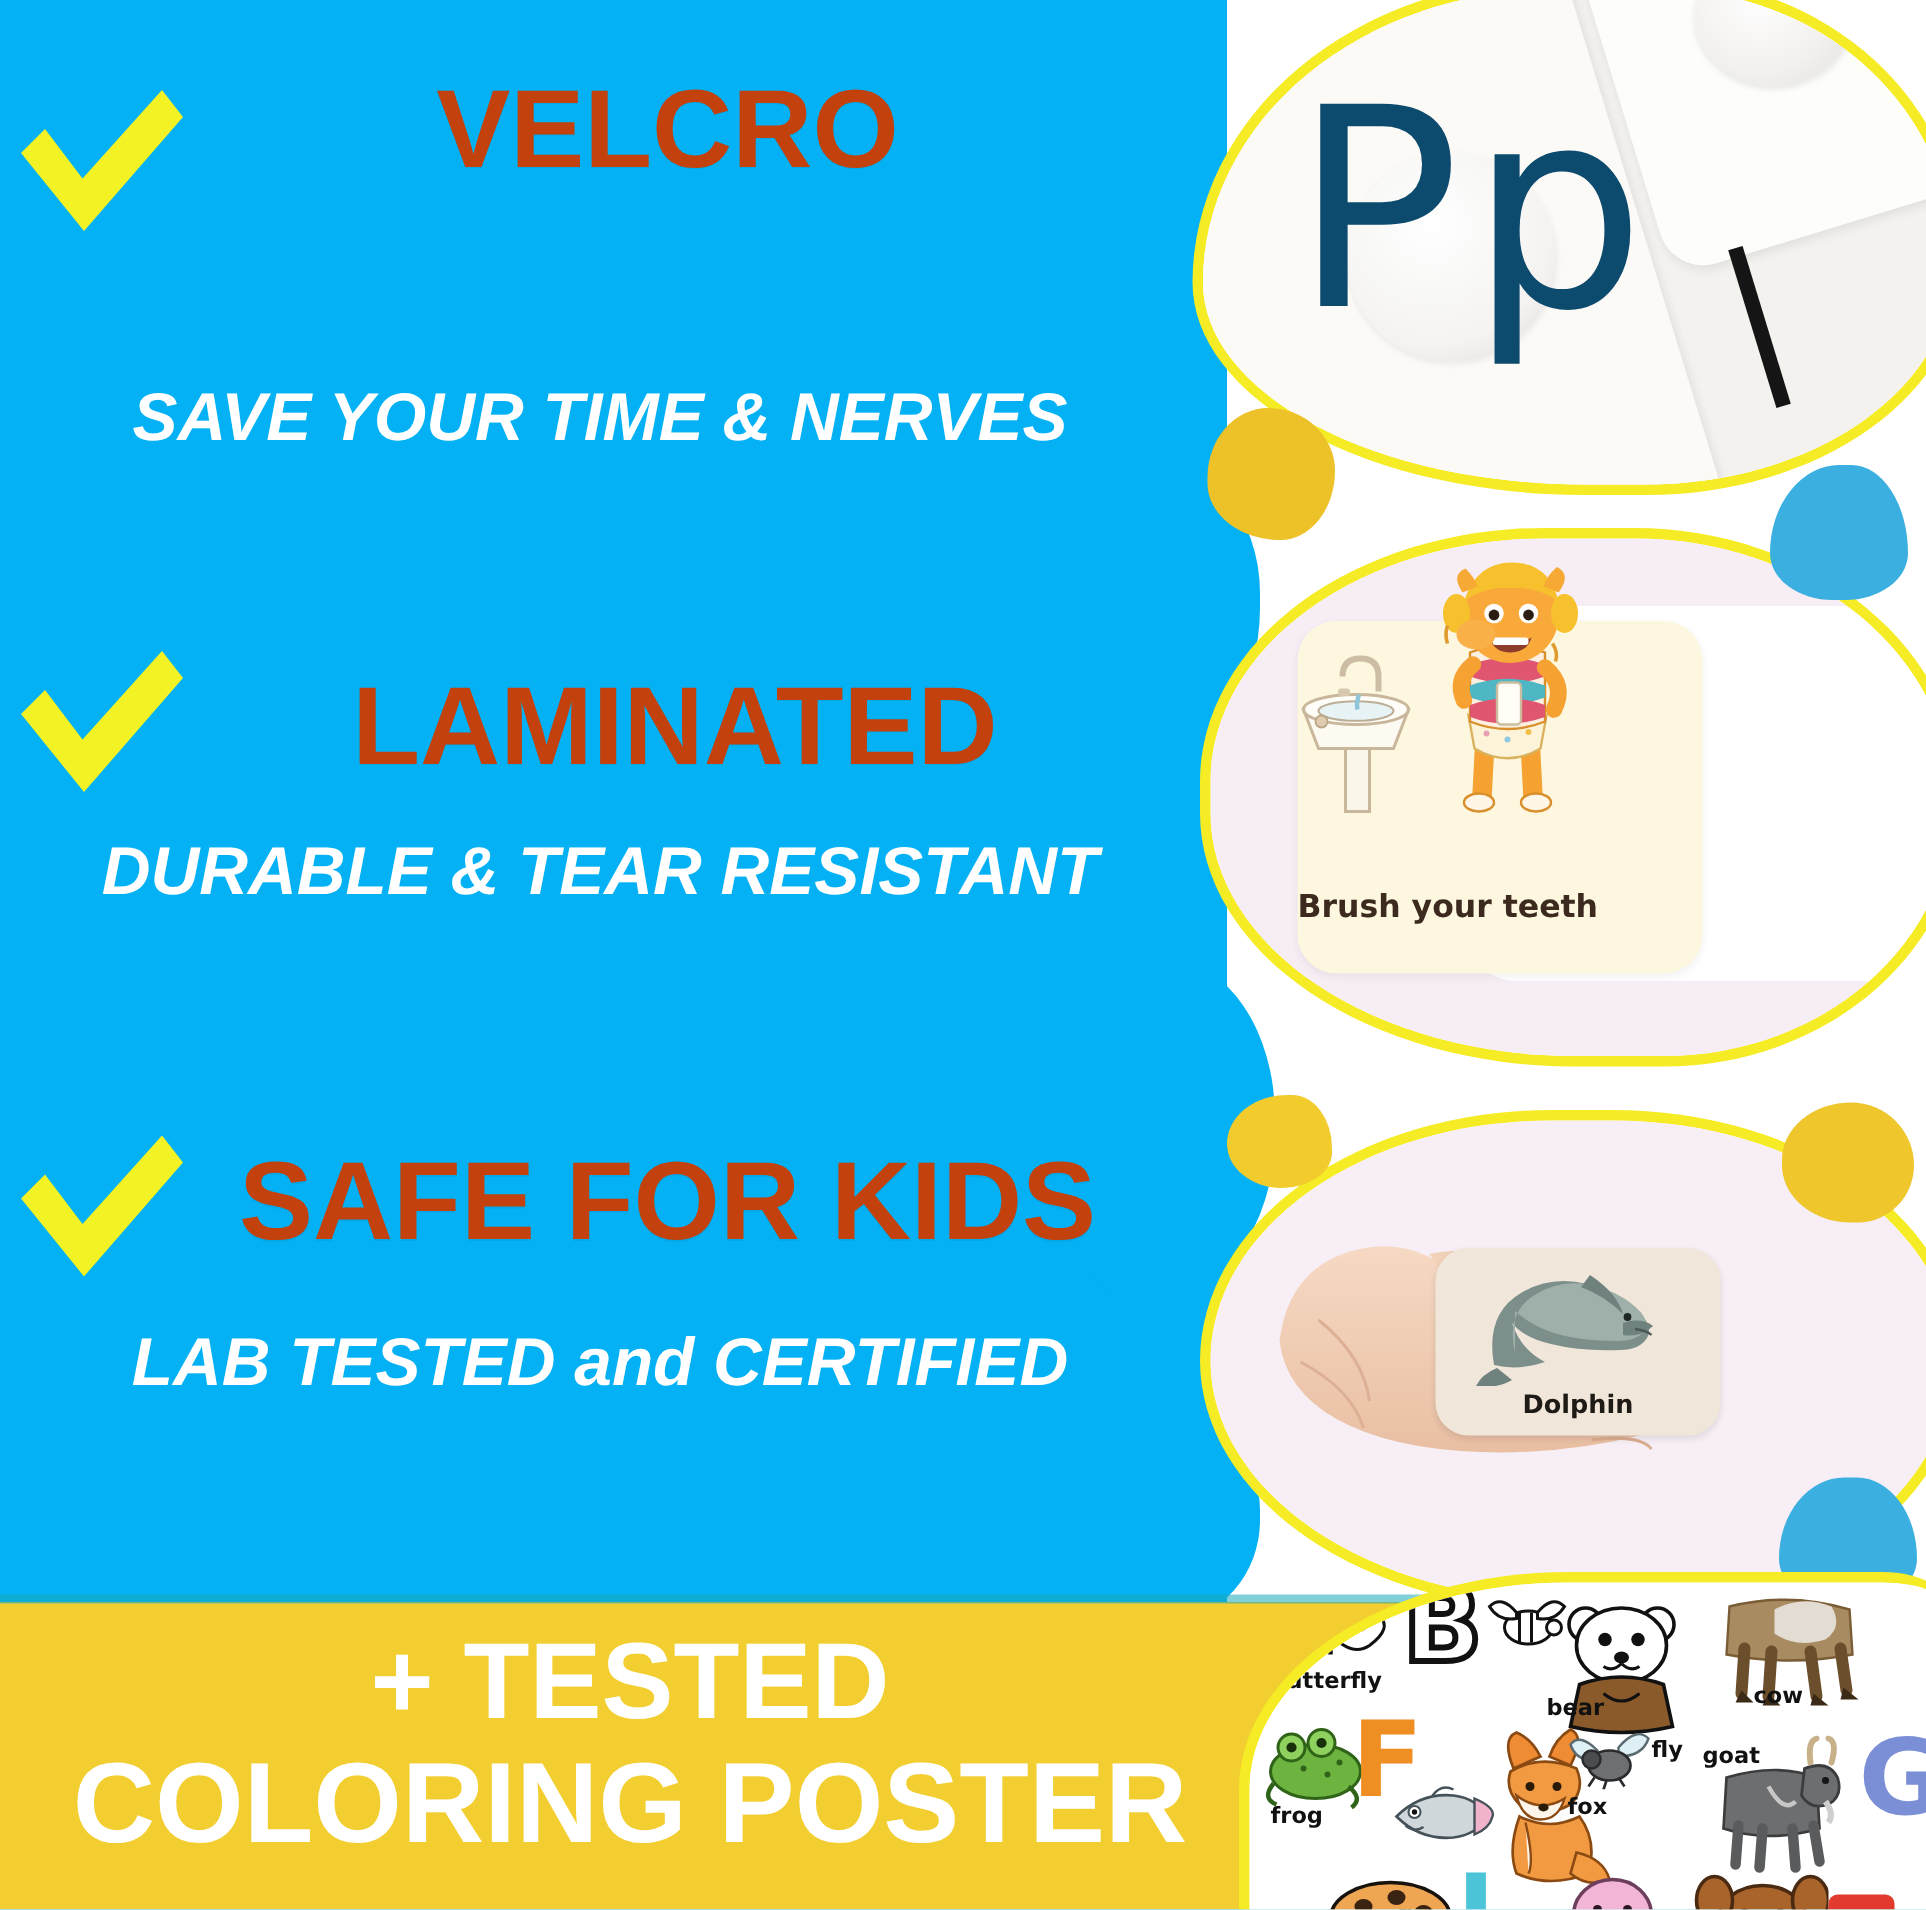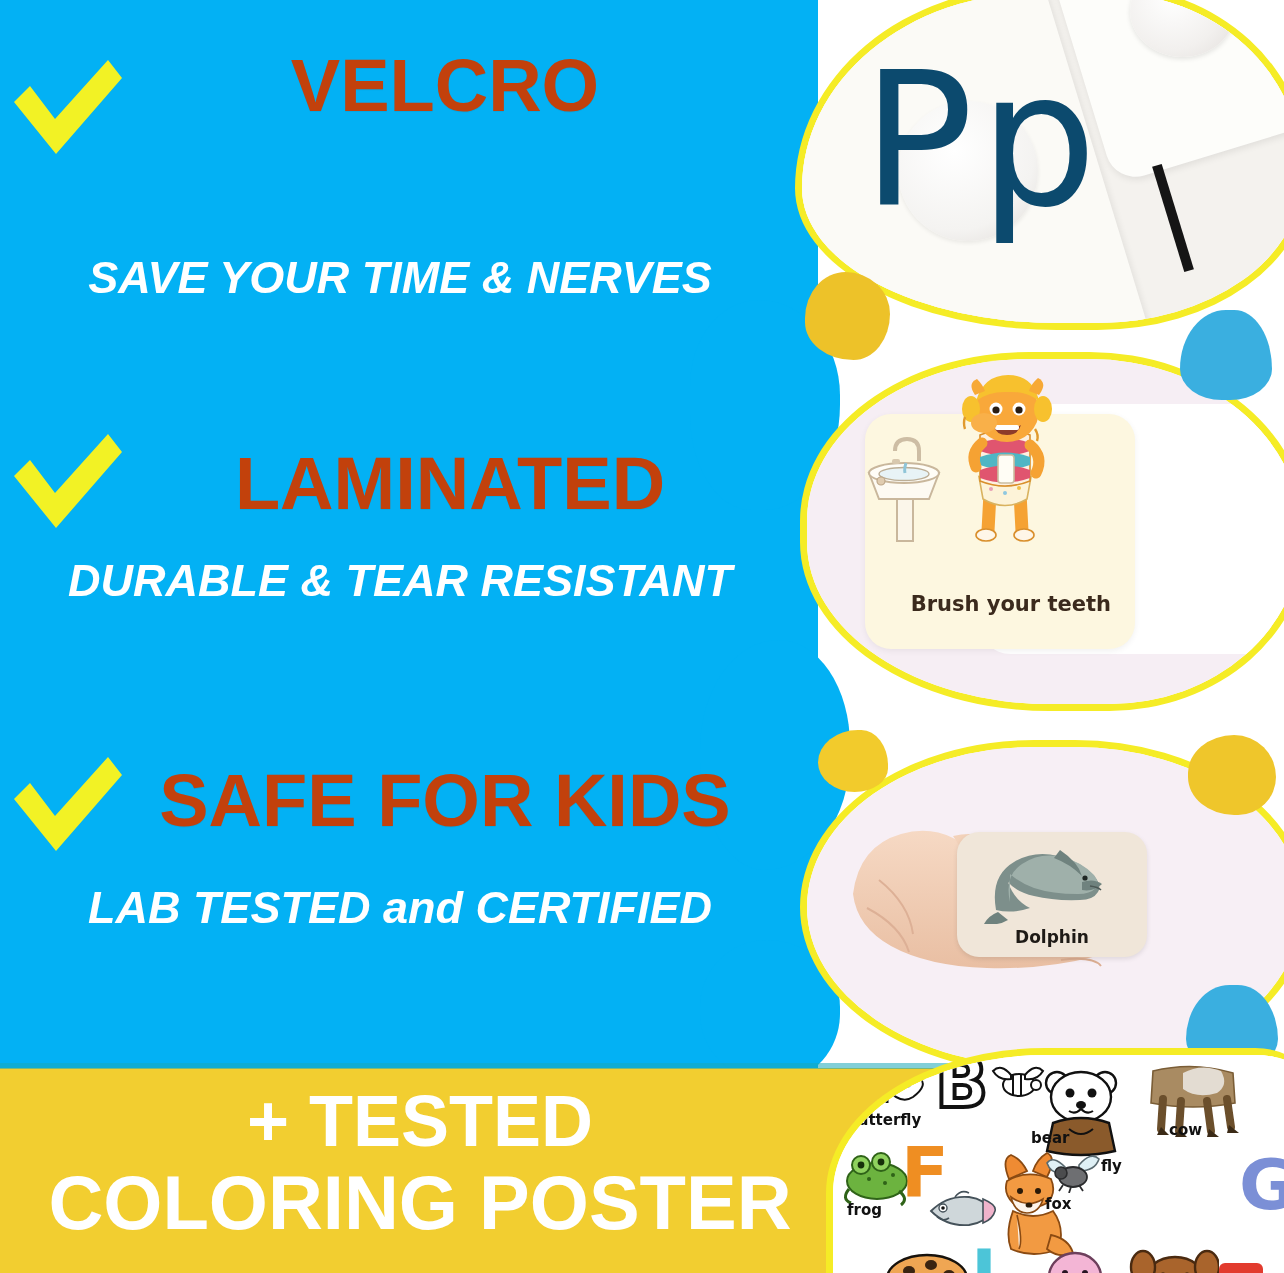--- a/index.html
+++ b/index.html
@@ -171,21 +171,21 @@
   .p2-white{
     position:absolute;left:170px;top:45px;width:330px;height:250px;
     background:#ffffff;border-radius:34px;
   }
   .p2-card{
     position:absolute;left:58px;top:55px;width:270px;height:235px;
     background:#fdf7e0;border-radius:26px;
     box-shadow:0 2px 6px rgba(0,0,0,.06);
   }
   .p2-caption{
-    position:absolute;left:58px;top:233px;width:246px;text-align:right;
+    position:absolute;left:58px;top:233px;width:246px;text-align:left;
     font-size:21px;font-weight:bold;color:#3b2a1d;
     font-family:"DejaVu Sans", sans-serif;
   }
   .kid{position:absolute;left:128px;top:6px;width:140px;height:190px;}
   .sink{position:absolute;left:52px;top:70px;width:90px;height:120px;}
 
   
   .p3-bg{position:absolute;inset:0;background:#f7eff5;}
   .hand{
     position:absolute;left:38px;top:55px;width:330px;height:210px;
@@ -513,20 +513,32 @@
           <svg width="58" height="40" viewBox="0 0 58 40">
             <path d="M20 14 q-12 -12 -18 -4 q4 12 18 10 Z" fill="#dff0f5" stroke="#5a6a70" stroke-width="1.6"></path>
             <path d="M34 12 q12 -14 20 -6 q-4 12 -20 12 Z" fill="#dff0f5" stroke="#5a6a70" stroke-width="1.6"></path>
             <ellipse cx="28" cy="24" rx="14" ry="10" fill="#6e6f72" stroke="#2a2b2d" stroke-width="1.8"></ellipse>
             <circle cx="16" cy="20" r="6" fill="#4b4c4e" stroke="#2a2b2d" stroke-width="1.6"></circle>
             <path d="M18 32 l-4 6 M26 34 l-2 6 M34 32 l4 6" stroke="#2a2b2d" stroke-width="1.8"></path>
           </svg>
           <div class="lbl" style="left:56px;top:4px;">fly</div>
         </div>
 
+        <div class="cell" style="left:300px;top:96px;">
+          <svg width="96" height="96" viewBox="0 0 96 96">
+            <path d="M12 28 q34 -10 60 0 l2 34 q-34 10 -64 0 Z" fill="#6d6e70" stroke="#3b3c3e" stroke-width="1.8"></path>
+            <path d="M20 60 l-2 26 M36 62 l-2 26 M56 62 l2 26 M70 60 l4 24" stroke="#5a5b5d" stroke-width="7" stroke-linecap="round"></path>
+            <path d="M64 22 q16 -6 22 6 q4 12 -6 18 q-12 4 -18 -6 Z" fill="#6d6e70" stroke="#3b3c3e" stroke-width="1.8"></path>
+            <path d="M68 18 q-2 -14 4 -16 M82 18 q4 -14 -2 -16" stroke="#c8b189" stroke-width="4" fill="none" stroke-linecap="round"></path>
+            <circle cx="78" cy="30" r="2.4" fill="#16171a"></circle>
+            <path d="M78 44 q6 8 2 14" stroke="#cfcfcf" stroke-width="4" fill="none"></path>
+            <path d="M40 34 q10 18 18 10" stroke="#c7c7c7" stroke-width="3" fill="none"></path>
+          </svg>
+          <div class="lbl" style="left:-4px;top:4px;">goat</div>
+        </div>
 
         <div class="bigletter" style="left:400px;top:96px;color:#7b8fd6;">G</div>
 
         <div class="cell" style="left:44px;top:188px;">
           <svg width="86" height="56" viewBox="0 0 86 56">
             <ellipse cx="44" cy="30" rx="40" ry="24" fill="#efa653" stroke="#17120c" stroke-width="2.4"></ellipse>
             <ellipse cx="26" cy="22" rx="6" ry="5" fill="#3a2411"></ellipse>
             <ellipse cx="48" cy="16" rx="6" ry="5" fill="#3a2411"></ellipse>
             <ellipse cx="66" cy="26" rx="6" ry="5" fill="#3a2411"></ellipse>
             <ellipse cx="36" cy="40" rx="6" ry="5" fill="#3a2411"></ellipse>

